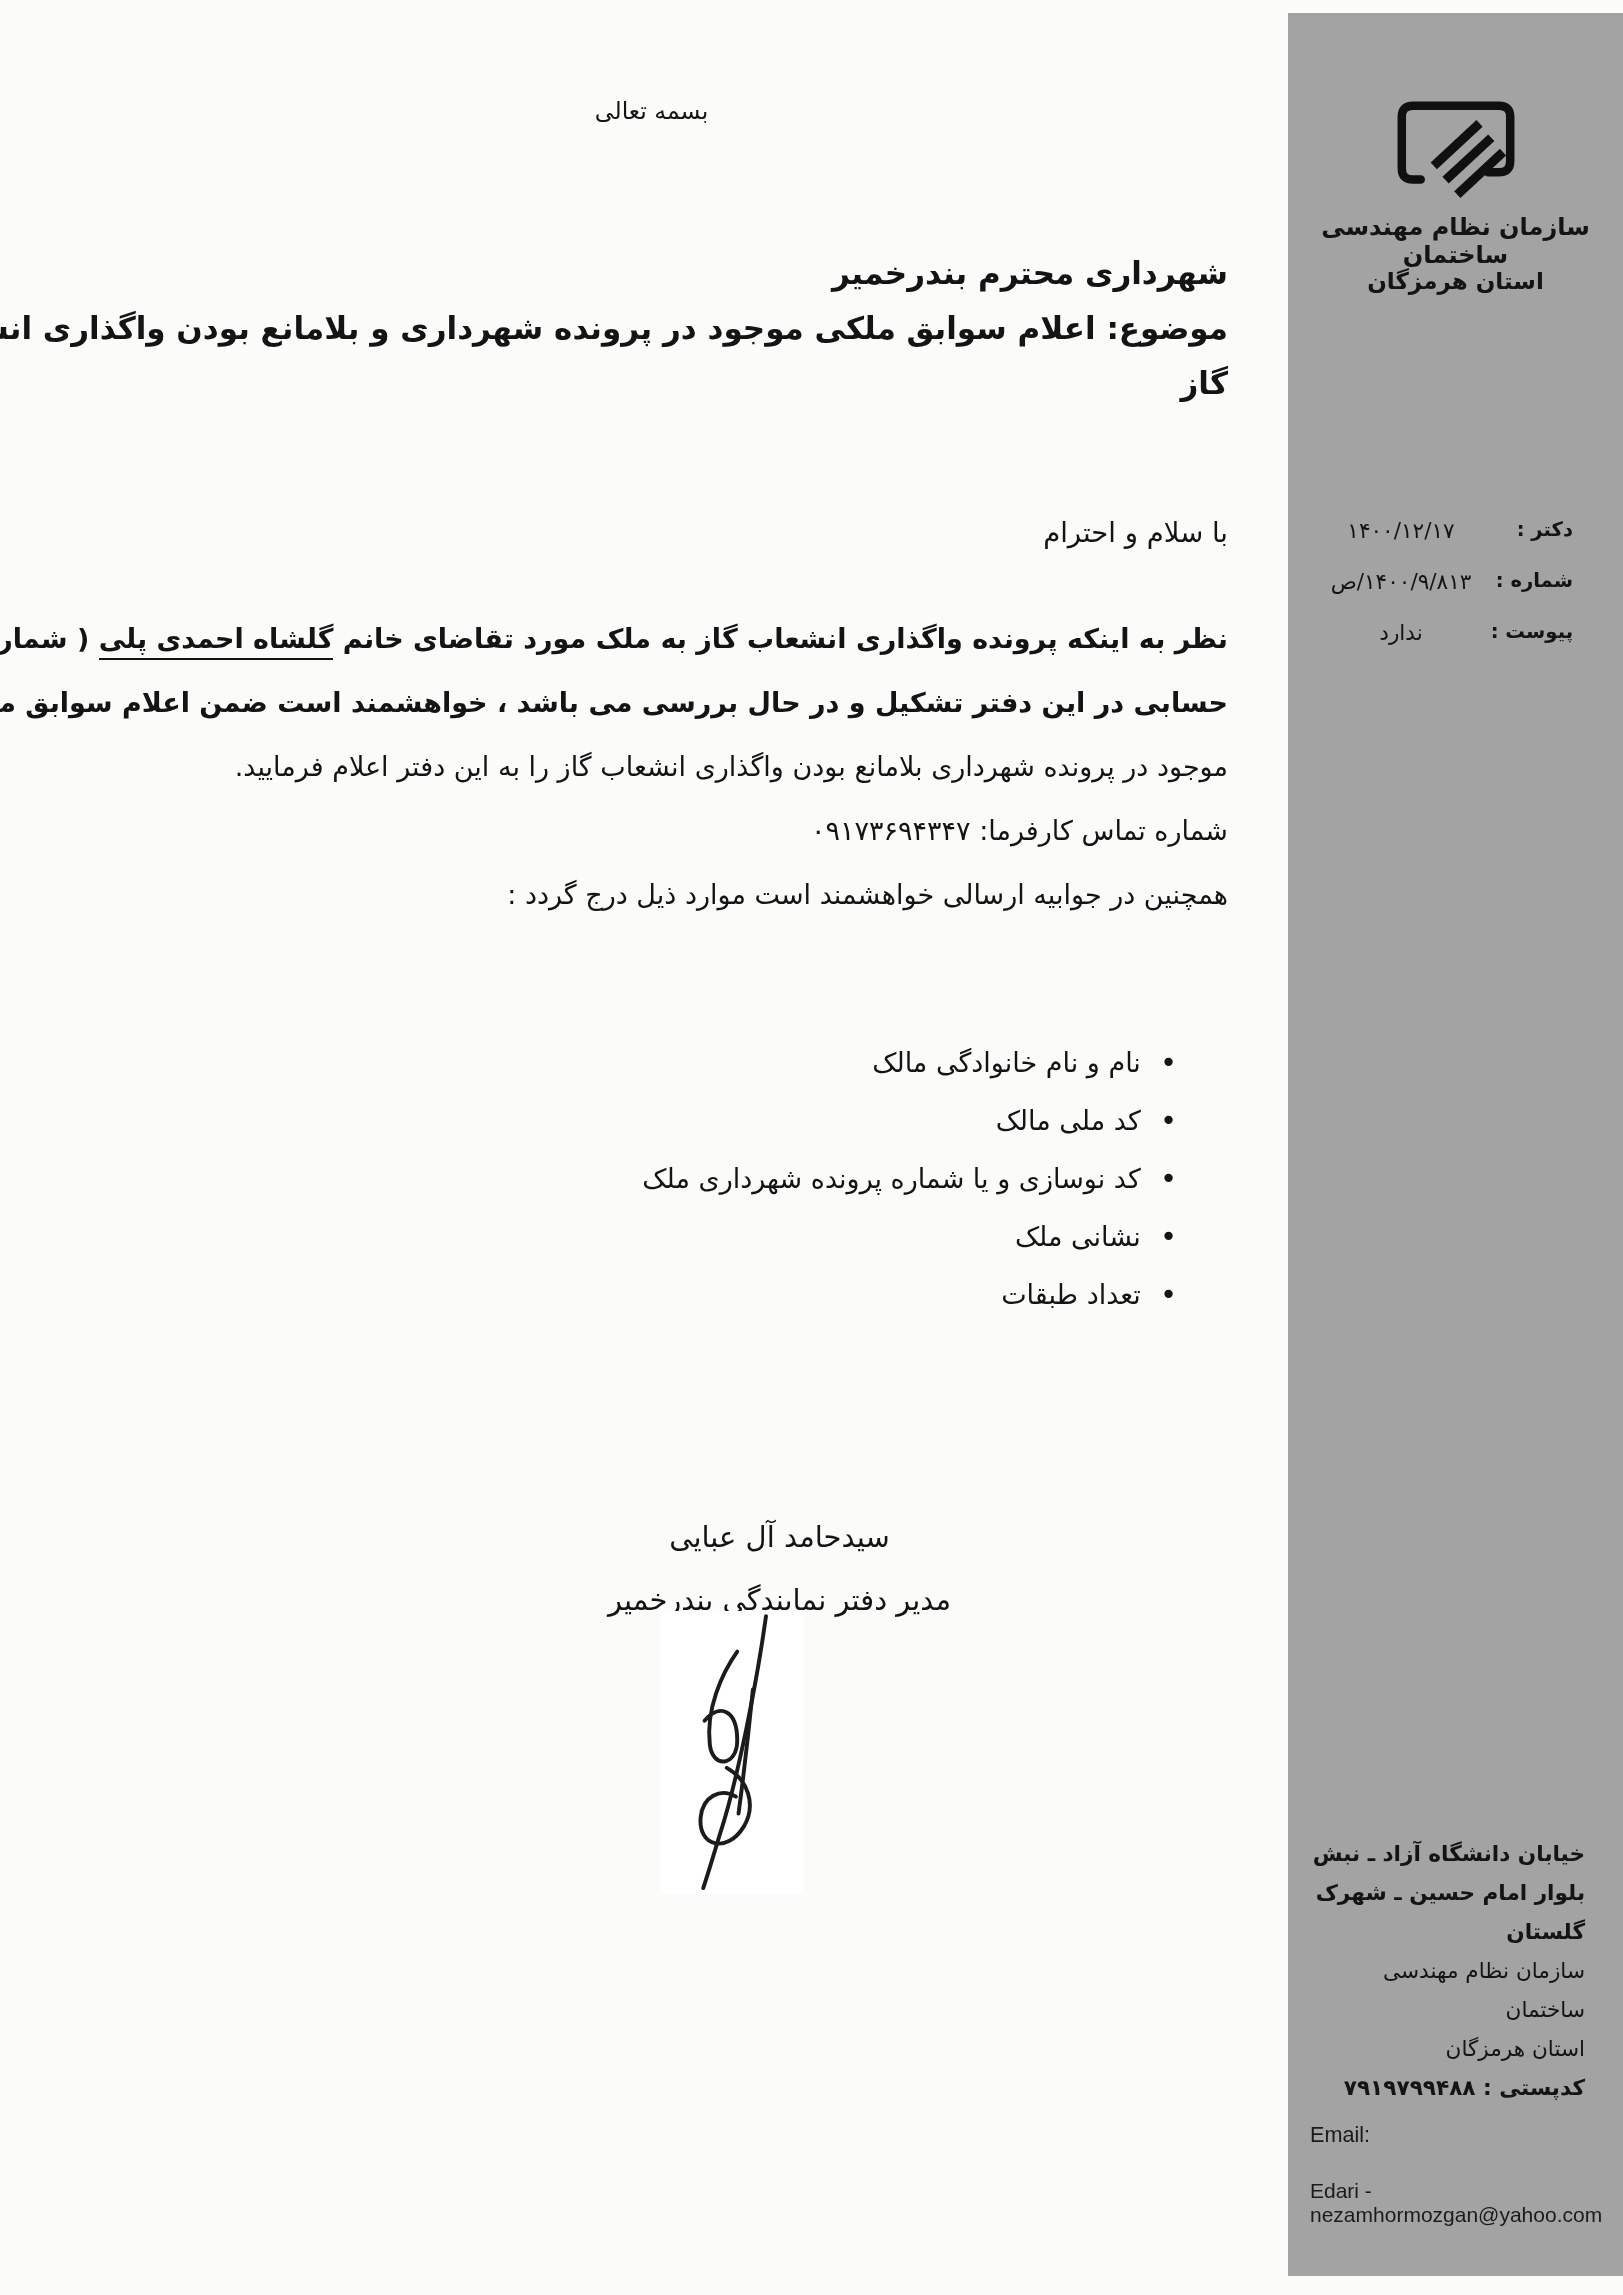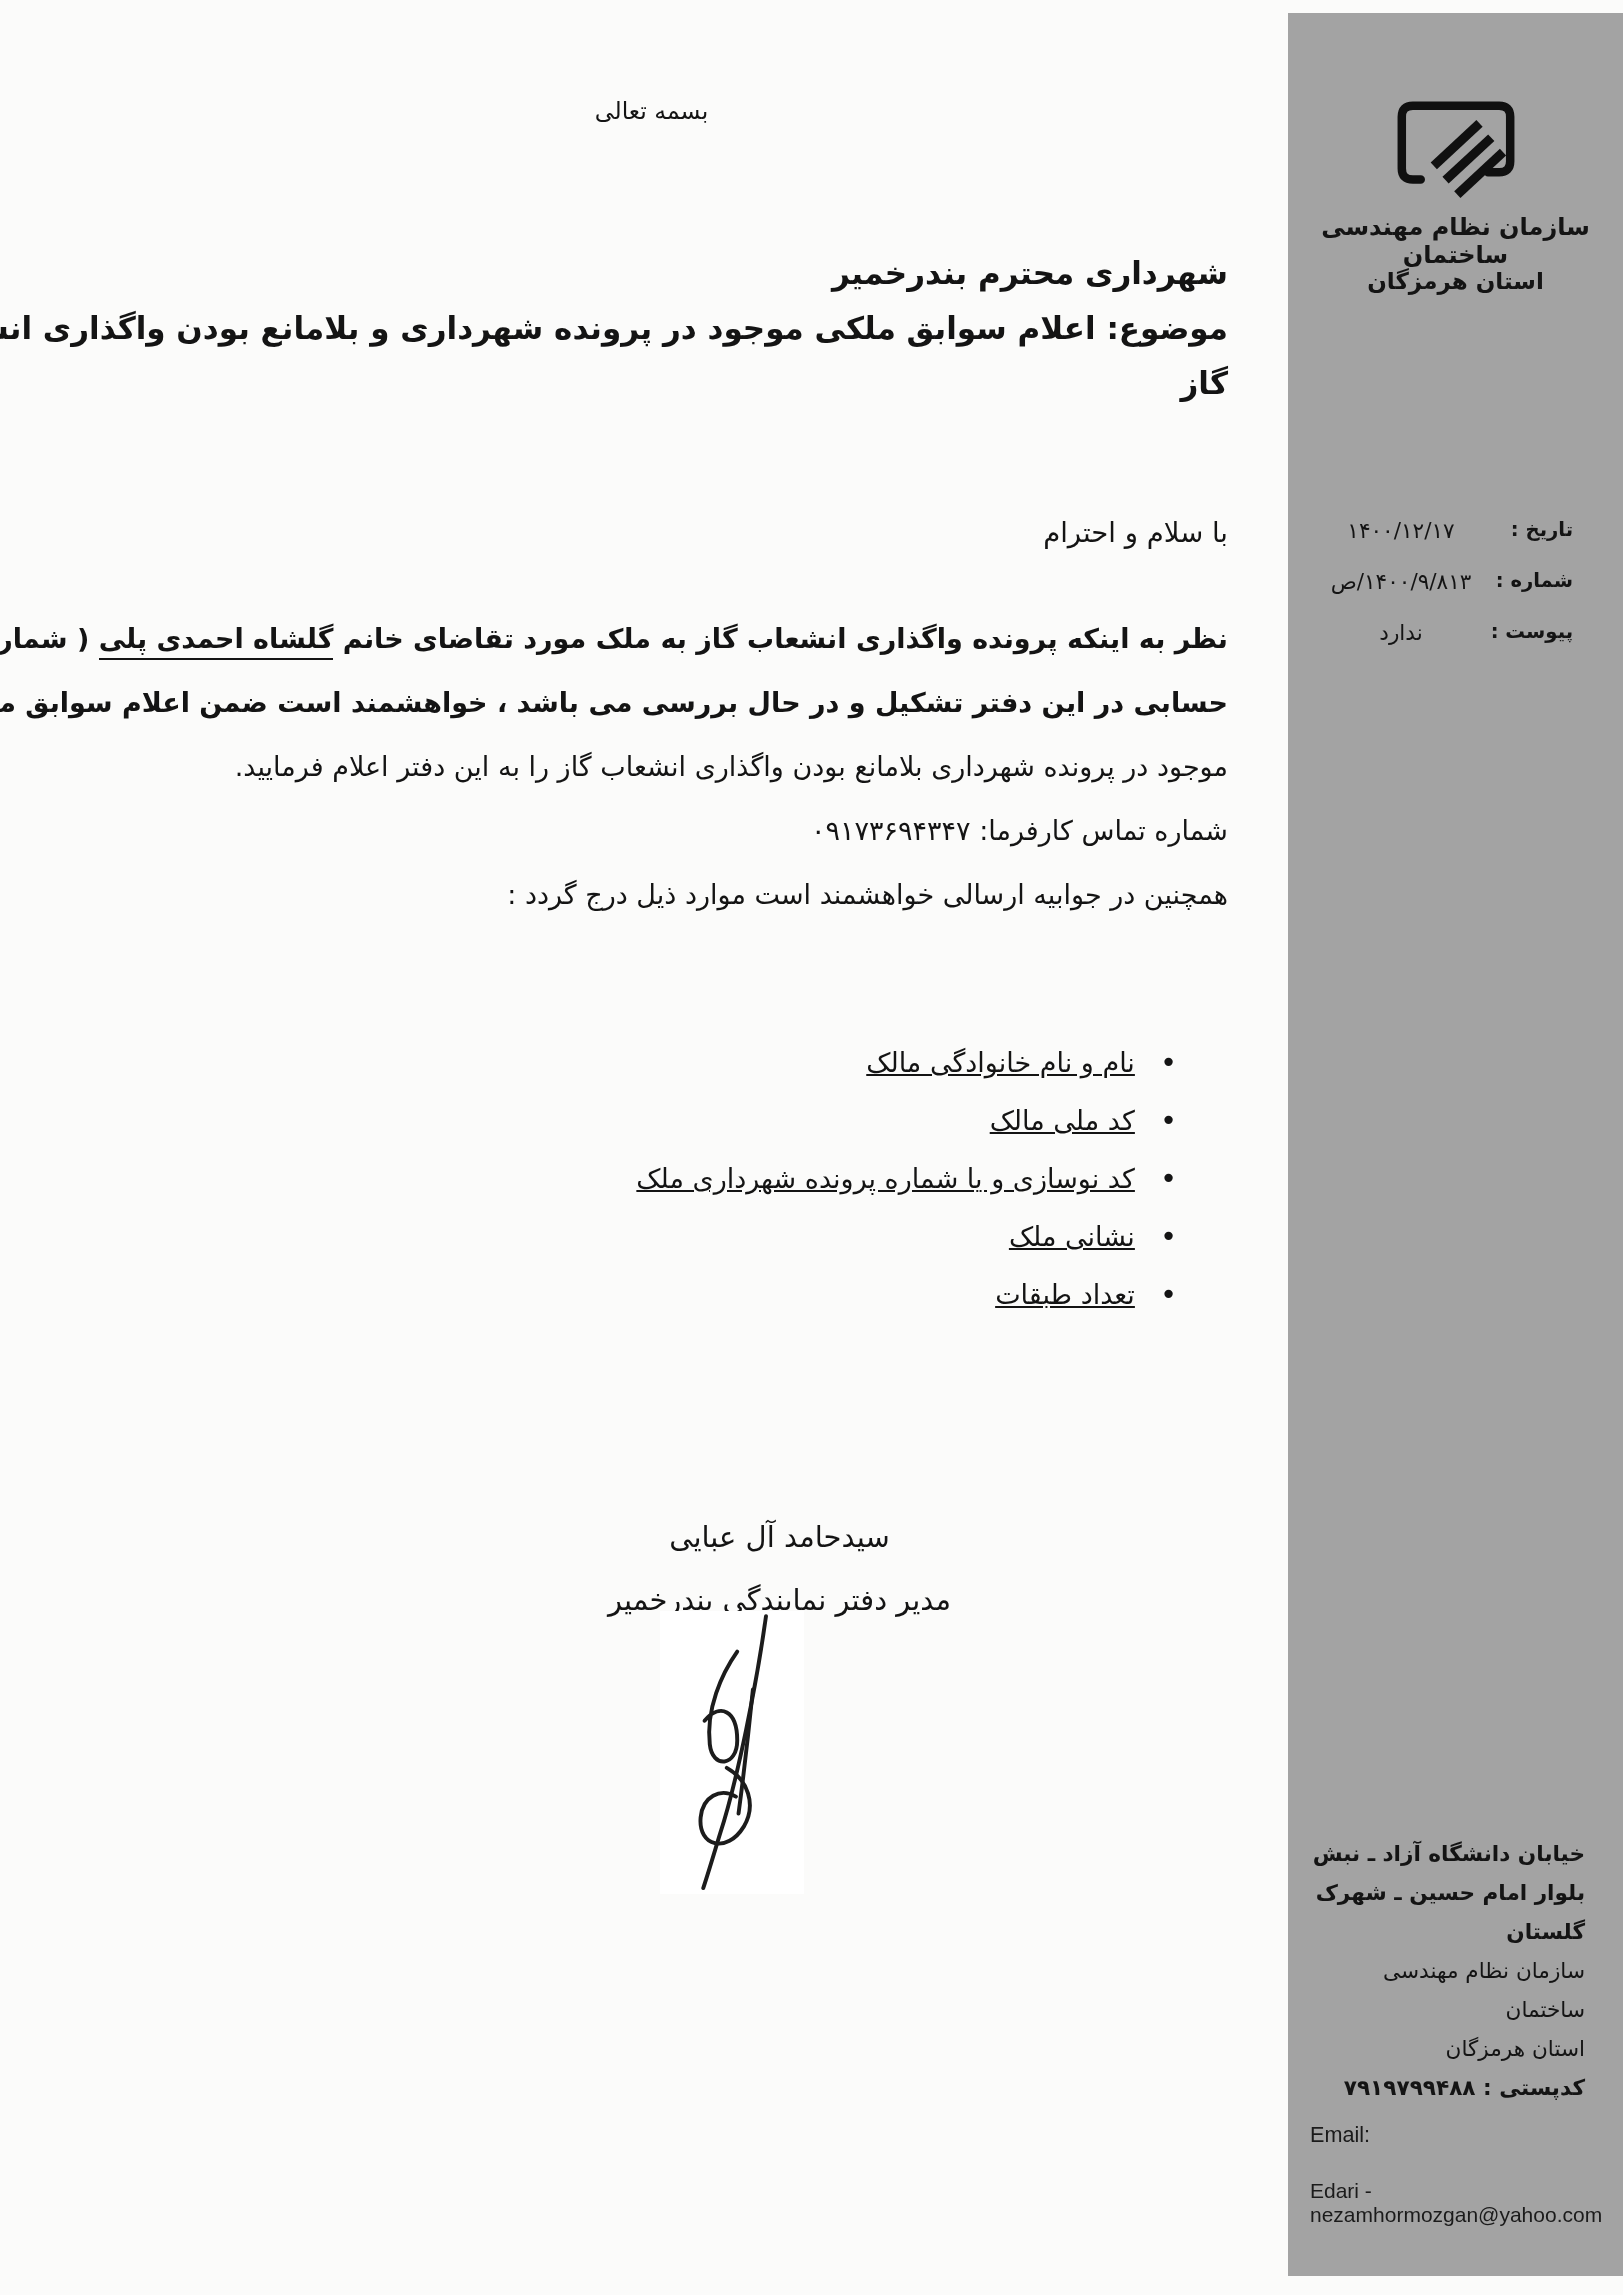--- a/index.html
+++ b/index.html
@@ -41,21 +41,21 @@
   .subject2{top:365px;text-align:right;font-size:31px;font-weight:bold;}
   .salutation{top:516px;text-align:right;font-size:27.5px;}
   .bodytext{top:607px;font-size:27px;}
   .bline{line-height:64px;height:64px;text-align:right;}
   .bline.just{text-align:justify;text-align-last:justify;white-space:nowrap;font-weight:bold;}
   .uname{border-bottom:2.6px solid #141414;padding-bottom:3.9px;}
   .blist{top:1033px;}
   .blist-row{height:58px;line-height:58px;text-align:right;
     padding-right:51px;font-size:27px;}
   .blist-row .dot::before{content:"•";font-size:29px;}
-  .blist-row .itxt{margin-right:25px;text-decoration:underline;}
+  .blist-row .itxt{margin-right:19px;}
   .sig{position:absolute;left:583px;width:393px;text-align:center;direction:rtl;}
   .sig-name{top:1520px;font-size:29px;}
   .sig-title{top:1583px;font-size:29px;}
   .scribble{position:absolute;left:660px;top:1611px;background:#ffffff;}
 </style>
 </head>
 <body>
 
 <div class="page">
 
@@ -68,21 +68,21 @@
         <line x1="152" y1="62" x2="82" y2="127" stroke="#101010" stroke-width="14"></line>
         <line x1="170" y1="84" x2="100" y2="149" stroke="#101010" stroke-width="14"></line>
       </svg>
     </div>
 
     <div class="org-name1">سازمان نظام مهندسی ساختمان</div>
     <div class="org-name2">استان هرمزگان</div>
 
     <div class="fields">
       <div class="field-row">
-        <span class="field-label">تاریخ :</span>
+        <span class="field-label">دکتر :</span>
         <span class="field-value">۱۴۰۰/۱۲/۱۷</span>
       </div>
       <div class="field-row">
         <span class="field-label">شماره :</span>
         <span class="field-value">۱۴۰۰/۹/۸۱۳/ص</span>
       </div>
       <div class="field-row">
         <span class="field-label">پیوست :</span>
         <span class="field-value">ندارد</span>
       </div>

